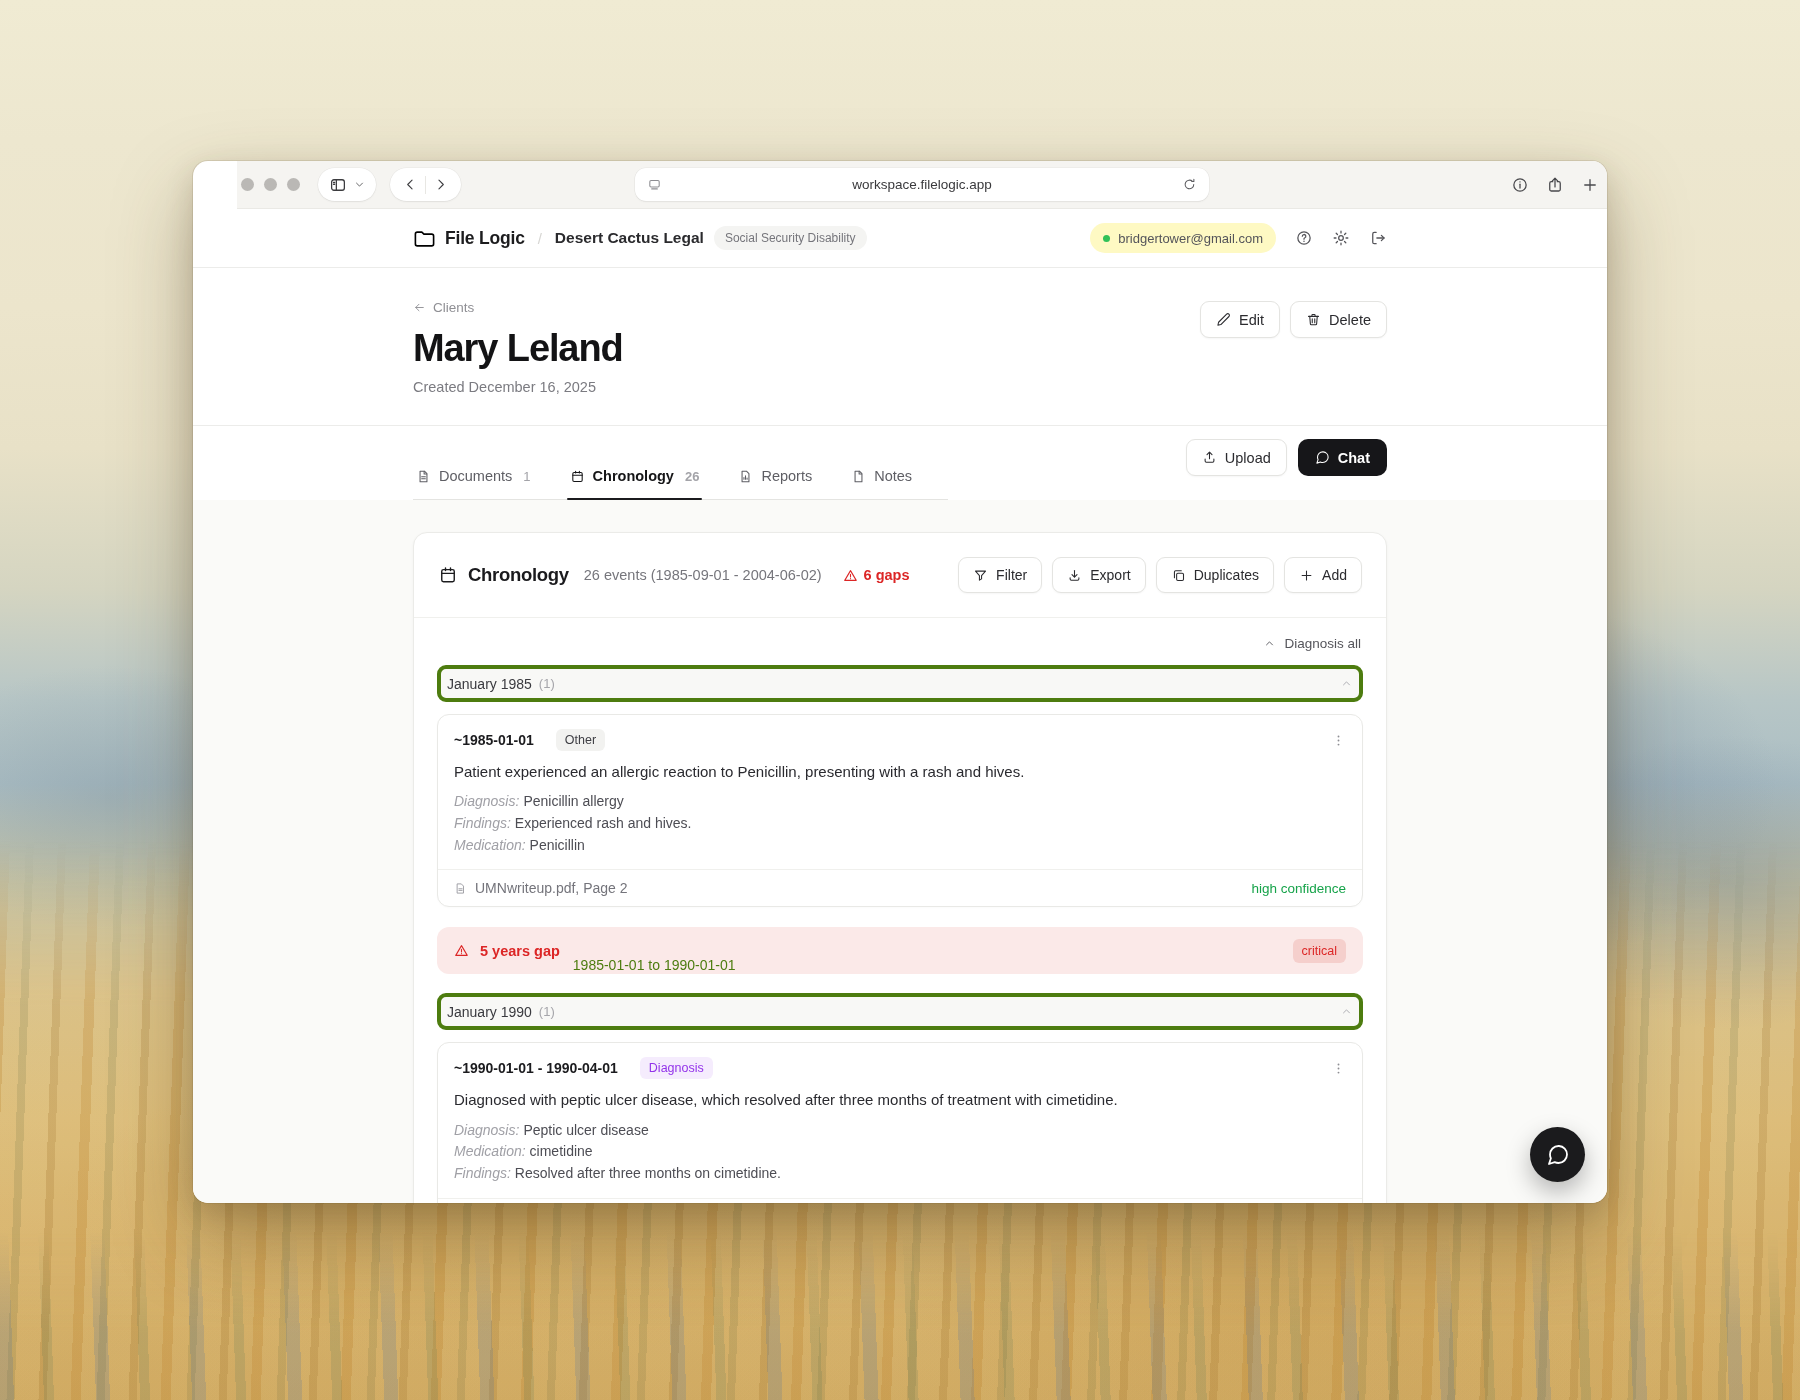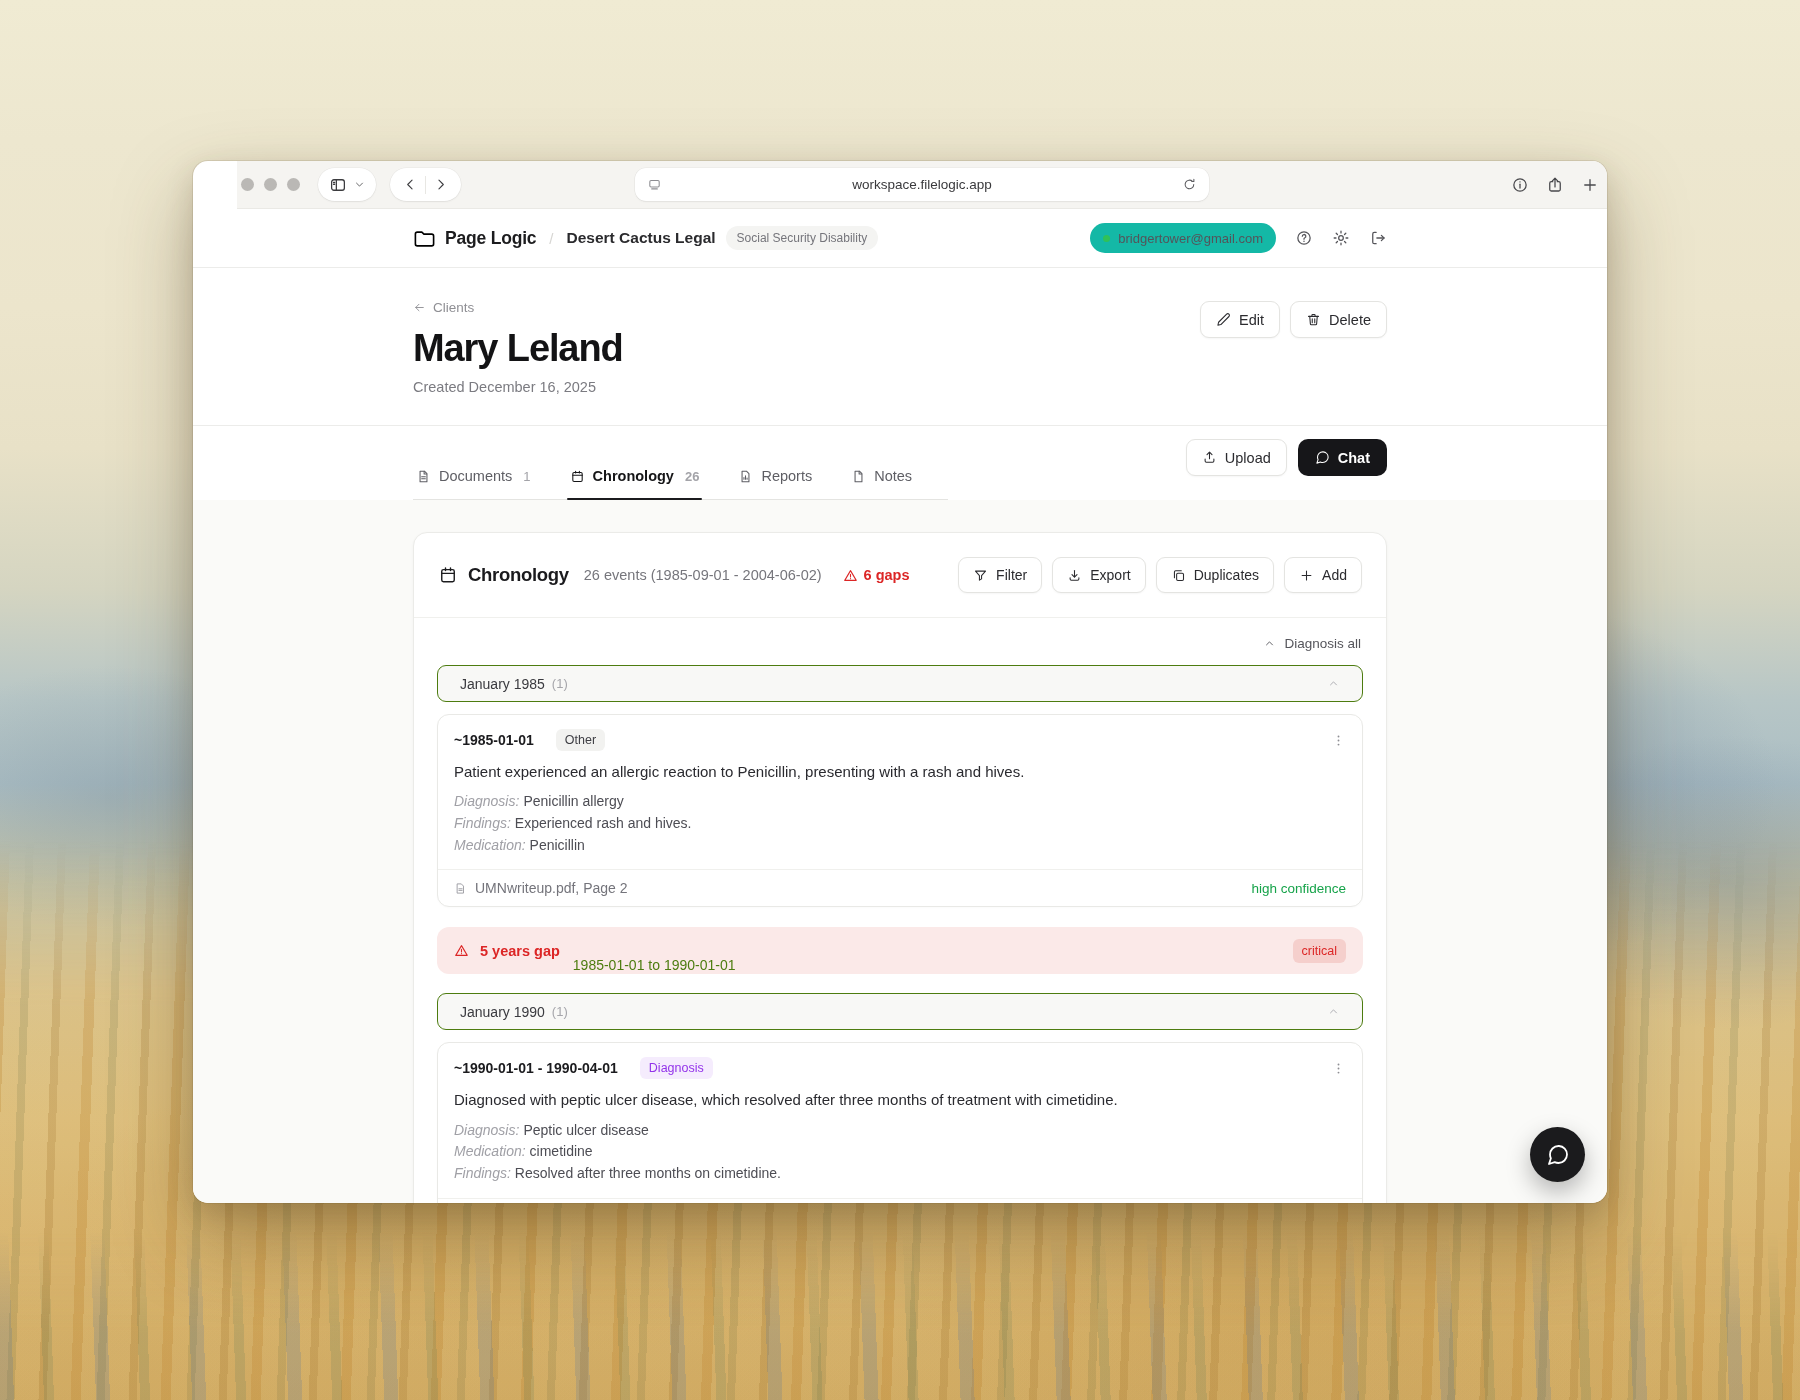--- a/index.html
+++ b/index.html
@@ -98,21 +98,21 @@
   .appbar { height:59px; background:#fff; border-bottom:1px solid #ececea; display:flex; }
   .container { width:974px; margin:0 auto; }
   .appbar .container { display:flex; align-items:center; }
   .logo-wrap { display:flex; align-items:center; gap:9px; }
   .logo-text { font-size:17.5px; font-weight:700; color:#1c1c1e; letter-spacing:-.2px; }
   .crumb-sep { color:#d7d6d3; font-size:15px; margin:0 13px; }
   .org-name { font-size:15.5px; font-weight:700; color:#2a2a2d; }
   .org-badge { margin-left:10px; background:#f4f4f2; color:#75757b; font-size:12px;
                padding:5px 11px; border-radius:999px; }
   .appbar-right { margin-left:auto; display:flex; align-items:center; gap:19px; color:#55555a; }
-  .email-pill { display:flex; align-items:center; gap:8px; background:#14b8a6;
+  .email-pill { display:flex; align-items:center; gap:8px; background:#fef9c3;
                 border-radius:999px; height:30px; padding:0 13px; }
   .status-dot { width:7px; height:7px; border-radius:50%; background:#30c158; }
   .email-text { font-size:13px; color:#54545a; }
 
   
   .client-hdr { height:158px; background:#fff; border-bottom:1px solid #ececea; }
   .client-hdr .container { position:relative; height:100%; padding-top:32px; }
   .back-link { display:inline-flex; align-items:center; gap:7px; color:#8f8f94; font-size:13.5px; }
   .client-name { margin-top:9px; font-size:38px; font-weight:700; letter-spacing:-1.1px; color:#131315; }
   .client-created { margin-top:9px; font-size:14.5px; color:#7b7b81; }
@@ -150,22 +150,22 @@
   .panel-meta { font-size:14.5px; color:#76767c; margin-left:5px; }
   .panel-gaps { display:flex; align-items:center; gap:6px; margin-left:11px;
                 color:#dc2626; font-size:14.5px; font-weight:700; }
   .ph-actions { margin-left:auto; display:flex; gap:10px; }
   .ph-actions .btn { height:36px; font-size:14px; padding:0 14px; }
 
   .panel-body { padding:0 23px 23px; }
   .collapse-row { display:flex; justify-content:flex-end; padding:18px 2px 14px; }
   .collapse-btn { display:inline-flex; align-items:center; gap:8px; font-size:13.5px; color:#55555b; }
 
-  .group-hdr { height:37px; background:#f8f8f6; border:1px solid #4d7c0f; border-radius:9px;
-               display:flex; align-items:center; padding:0 22px; }
+  .group-hdr { height:37px; background:#f8f8f6; border:4px solid #4d7c0f; border-radius:9px;
+               display:flex; align-items:center; padding:0 6px; }
   .group-label { font-size:14px; color:#3a3a3f; }
   .group-count { font-size:13px; color:#a6a6ab; margin-left:7px; }
   .group-chev { margin-left:auto; color:#a8a8ad; }
   .mt19 { margin-top:19px; }
 
   .event-card { margin-top:12px; background:#fff; border:1px solid #e9e9e6; border-radius:12px;
                 box-shadow:0 1px 2px rgba(0,0,0,.02); }
   .ec-main { padding:14px 16px 13px; }
   .ec-top { display:flex; align-items:center; gap:22px; }
   .ec-date { font-size:14px; font-weight:700; color:#1b1b1e; }
@@ -276,21 +276,21 @@
   </div>
 
   <div class="appbar">
     <div class="container">
       <div class="logo-wrap">
         <span>
           <svg class="ic" style="width:23px;height:23px;" viewBox="0 0 24 24" fill="#2c2c2e" stroke="none">
               <path d="M2.5 7.3c0-1.1.9-2 2-2h4.7l2.2 2.2h8.1c1.1 0 2 .9 2 2v8.2a2 2 0 0 1-2 2h-15a2 2 0 0 1-2-2z"></path>
             </svg>
         </span>
-        <span class="logo-text">Page Logic</span>
+        <span class="logo-text">File Logic</span>
       </div>
       <span class="crumb-sep">/</span>
       <span class="org-name">Desert Cactus Legal</span>
       <span class="org-badge">Social Security Disability</span>
       <div class="appbar-right">
         <span class="email-pill">
           <span class="status-dot"></span>
           <span class="email-text">bridgertower@gmail.com</span>
         </span>
         <span>

